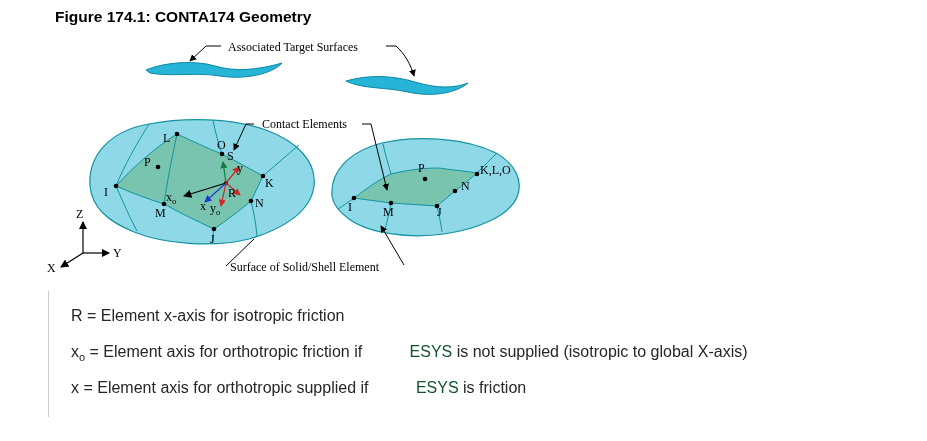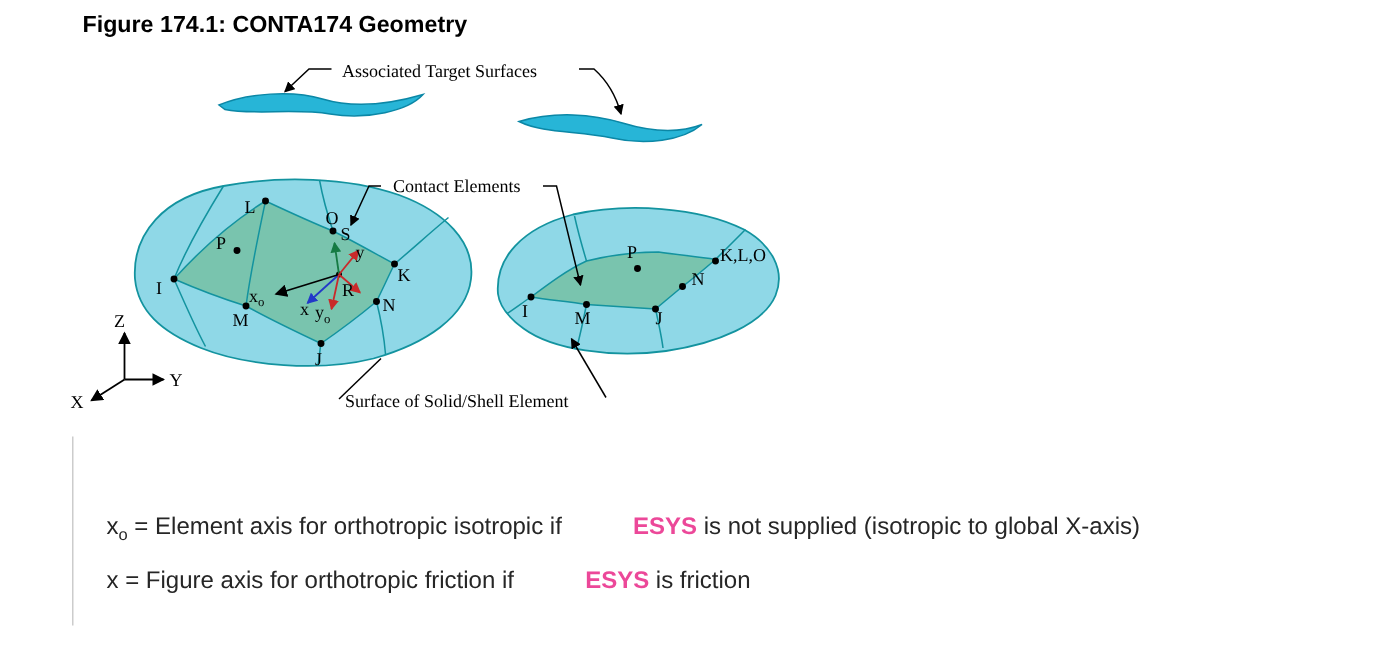--- a/index.html
+++ b/index.html
@@ -8,21 +8,21 @@
   .fig-title {position:absolute; left:55px; top:8px; margin:0; font-size:15.5px;
               font-weight:bold; color:#000;}
   svg.diagram {position:absolute; left:0; top:0;}
   svg.diagram text {font-family:"Liberation Serif", serif; font-size:12px; fill:#000;}
   .legend-rule {position:absolute; left:48px; top:291px; width:1px; height:126px; background:#cccccc;}
   .legend-line {position:absolute; left:71px; margin:0; font-size:16px; color:#262626; white-space:nowrap;}
   #legend1 {top:307px;}
   #legend2 {top:343px;}
   #legend3 {top:379px;}
   .legend-line sub {font-size:11px;}
-  .esys {color:#ec4899; font-weight:bold;padding-left:43px;}
+  .esys {color:#14532d; font-weight:normal;padding-left:43px;}
 </style>
 </head>
 <body>
 
 <div class="page">
 
   <h1 class="fig-title">Figure 174.1: CONTA174 Geometry</h1>
 
   <svg class="diagram" width="560" height="290" viewBox="0 0 560 290">
     <defs>
@@ -154,18 +154,19 @@
       <line x1="83" y1="253" x2="109" y2="253" marker-end="url(#ah-k)"></line>
       <line x1="83" y1="253" x2="61" y2="267" marker-end="url(#ah-k)"></line>
       <text x="76" y="218" stroke="none" fill="#000">Z</text>
       <text x="113" y="257" stroke="none" fill="#000">Y</text>
       <text x="47" y="272" stroke="none" fill="#000">X</text>
     </g>
   </svg>
 
   <div class="legend-rule"></div>
 
+  <p class="legend-line" id="legend1">R = Element x-axis for isotropic friction</p>
 
-  <p class="legend-line" id="legend2"><span>x</span><sub>o</sub><span> = Element axis for orthotropic isotropic if </span><b class="esys">ESYS</b><span> is not supplied (isotropic to global X-axis)</span></p>
+  <p class="legend-line" id="legend2"><span>x</span><sub>o</sub><span> = Element axis for orthotropic friction if </span><b class="esys">ESYS</b><span> is not supplied (isotropic to global X-axis)</span></p>
 
-  <p class="legend-line" id="legend3"><span>x = Figure axis for orthotropic friction if </span><b class="esys">ESYS</b><span> is friction</span></p>
+  <p class="legend-line" id="legend3"><span>x = Element axis for orthotropic supplied if </span><b class="esys">ESYS</b><span> is friction</span></p>
 
 </div>
 
 </body></html>

